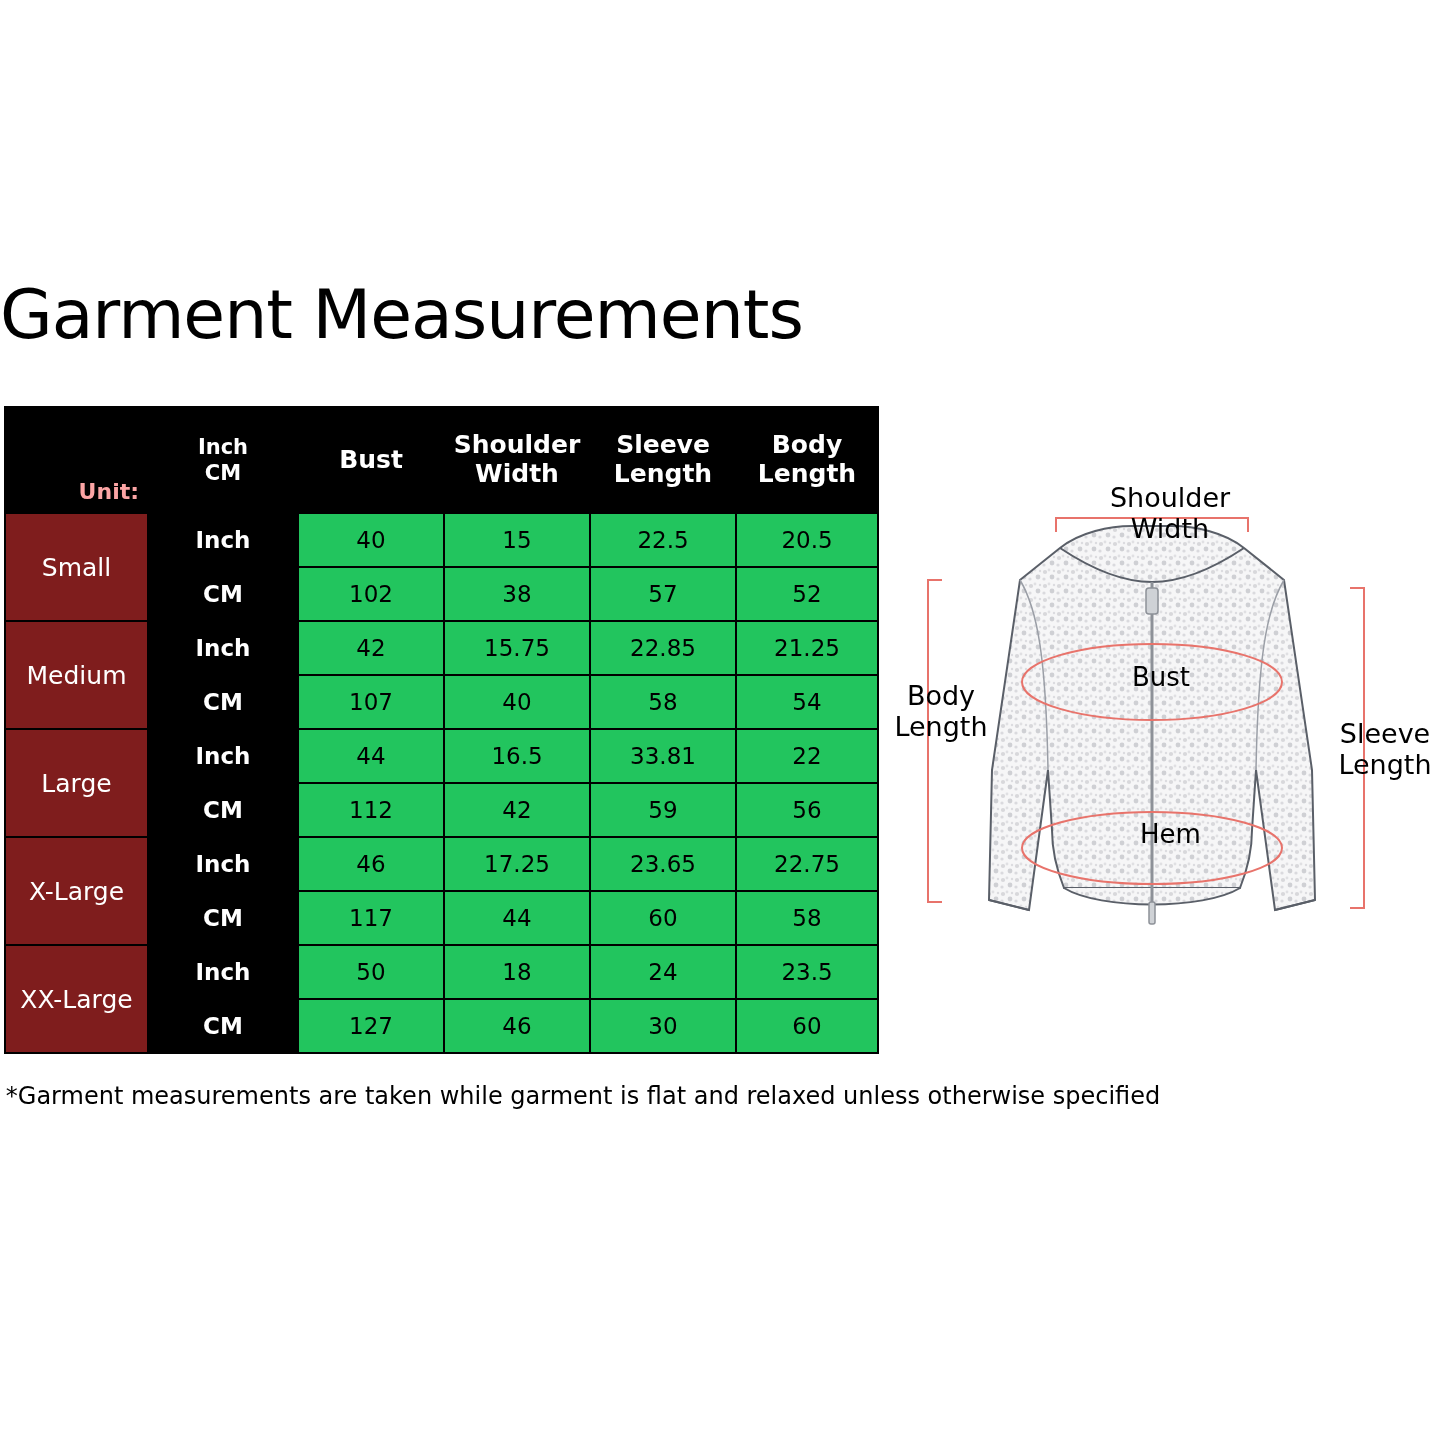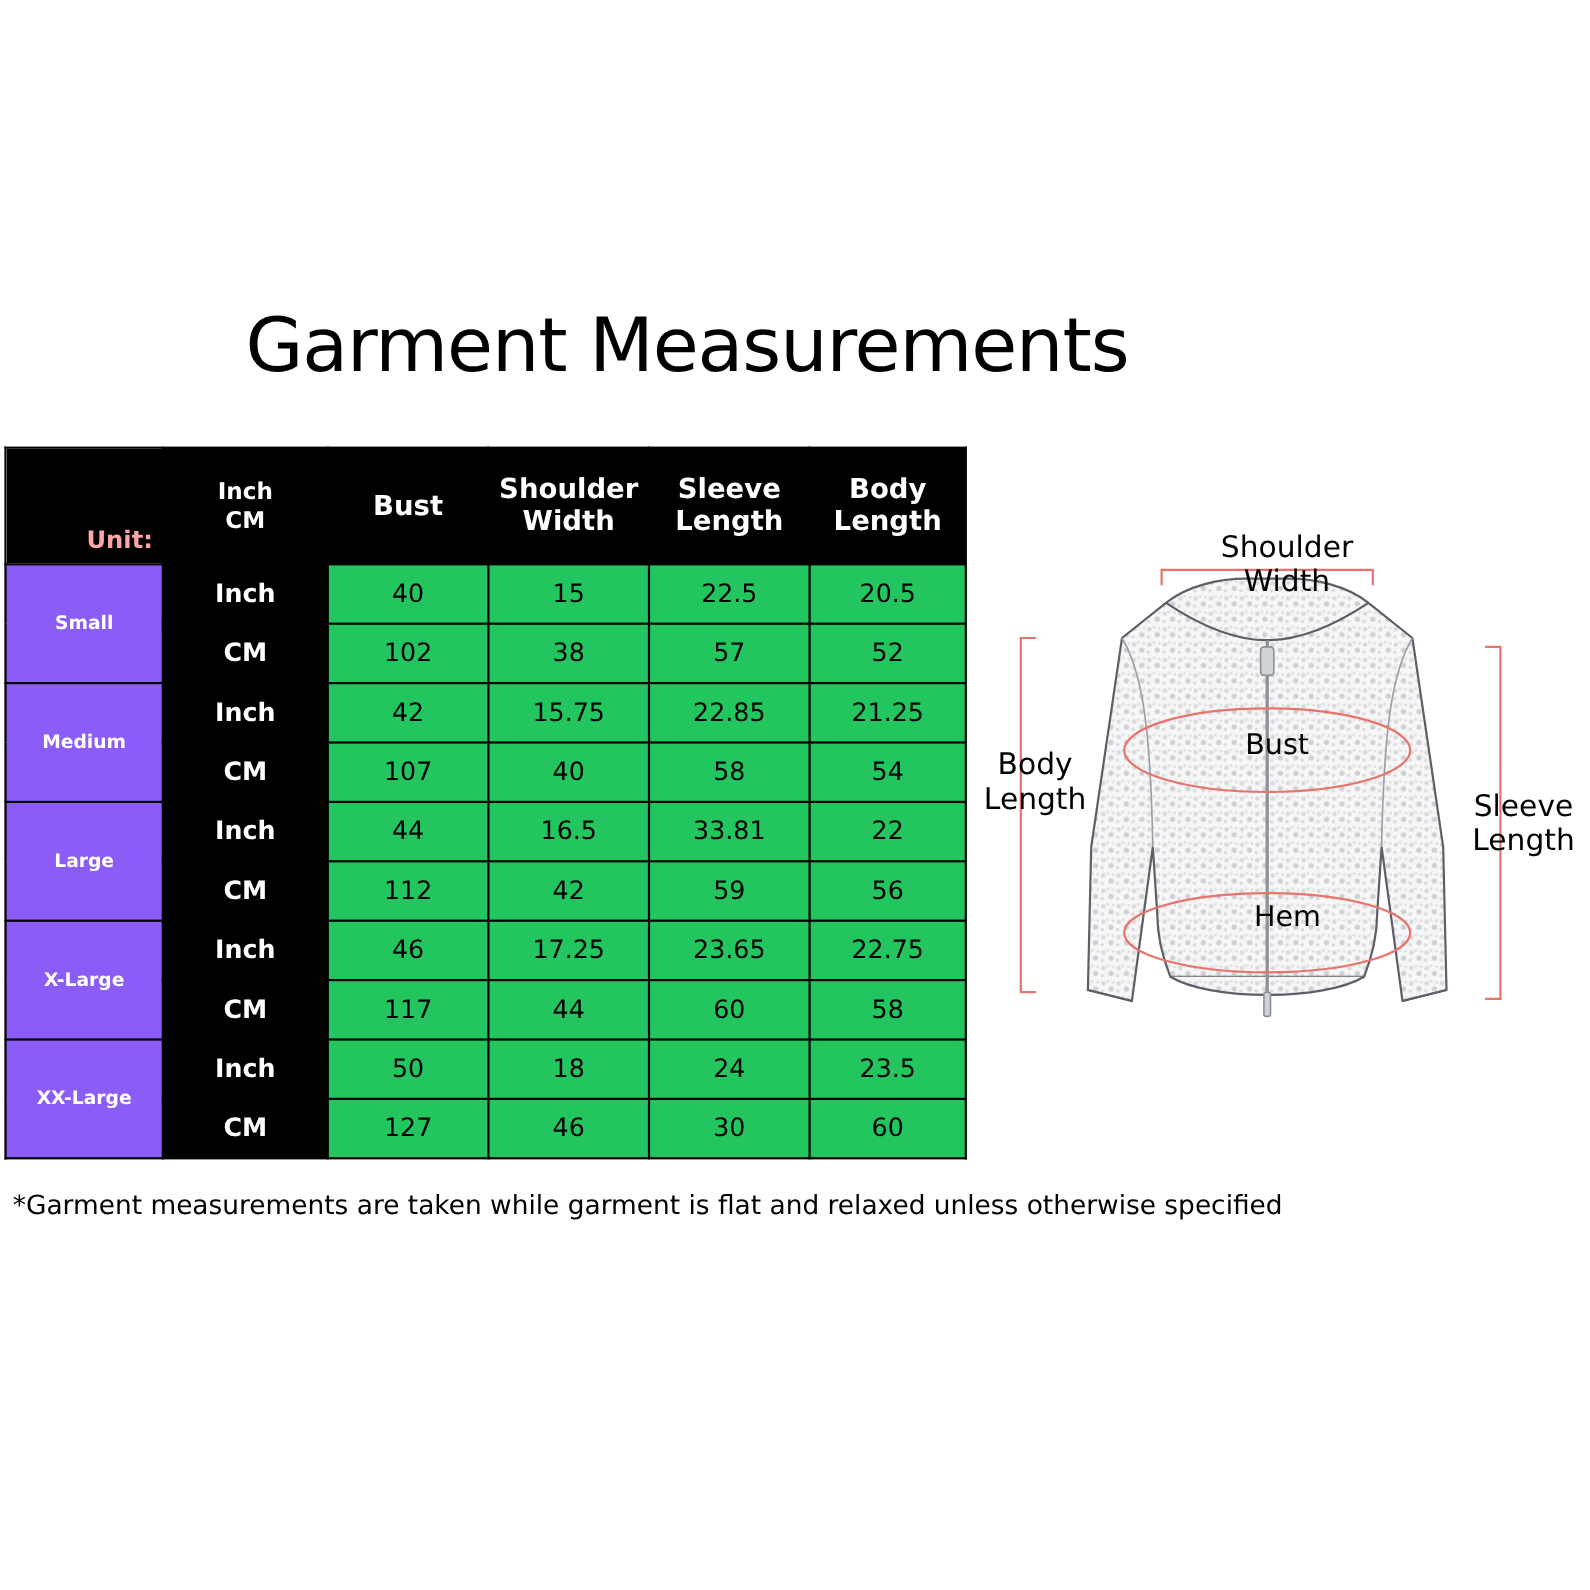--- a/index.html
+++ b/index.html
@@ -14,21 +14,20 @@
     color: #000000;
     position: relative;
     overflow: hidden;
   }
 
   #page-title {
     position: absolute;
     top: 275px;
     left: 0;
     width: 1249px;
-    text-align: center;
     font-size: 68px;
     font-weight: 400;
     letter-spacing: -1px;
     font-family: "DejaVu Sans", sans-serif;
   }
 
   
   #size-table {
     position: absolute;
     top: 406px;
@@ -83,24 +82,24 @@
     font-weight: bold;
     font-size: 21px;
     text-align: left;
     padding-left: 6px;
     height: 104px;
   }
   .hdr-unit-right .u1 { display: block; line-height: 1.25; }
   .hdr-unit-right .u2 { display: block; line-height: 1.25; }
 
   .size-cell {
-    background: #8b5cf6;
+    background: #7f1d1d;
     color: #ffffff;
-    font-weight: bold;
-    font-size: 17px;
+    font-weight: normal;
+    font-size: 25px;
     height: 105px;
   }
   .unit-cell {
     background: #000000;
     color: #ffffff;
     font-weight: bold;
     font-size: 23px;
     height: 52px;
   }
   .val-cell {
@@ -108,21 +107,21 @@
     color: #000000;
     font-size: 23px;
     height: 52px;
   }
 
   #footnote {
     position: absolute;
     top: 1082px;
     left: 0;
     width: 1166px;
-    text-align: right;
+    text-align: center;
     font-size: 24px;
     font-family: "DejaVu Sans", sans-serif;
   }
 
   
   #illustration {
     position: absolute;
     left: 860px;
     top: 470px;
     width: 585px;

